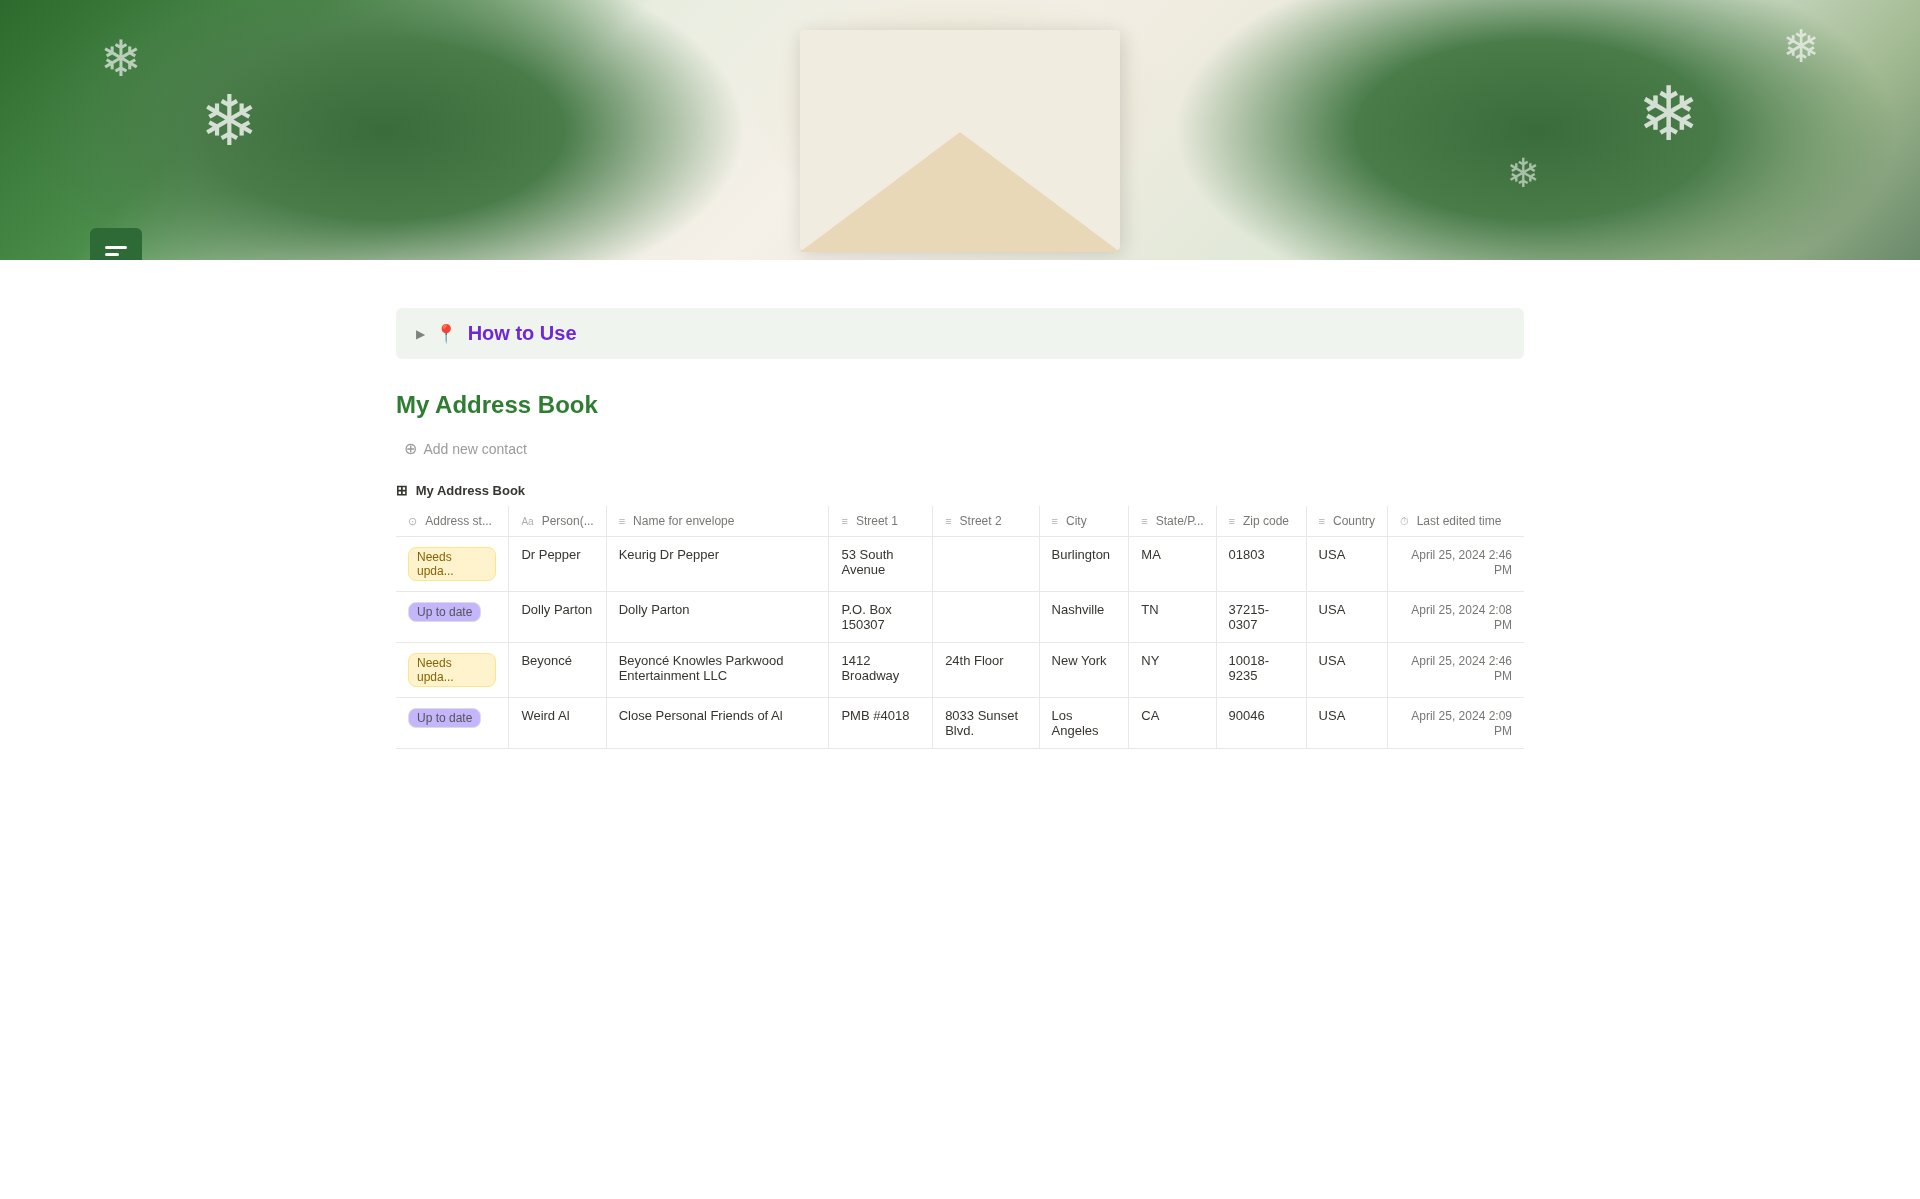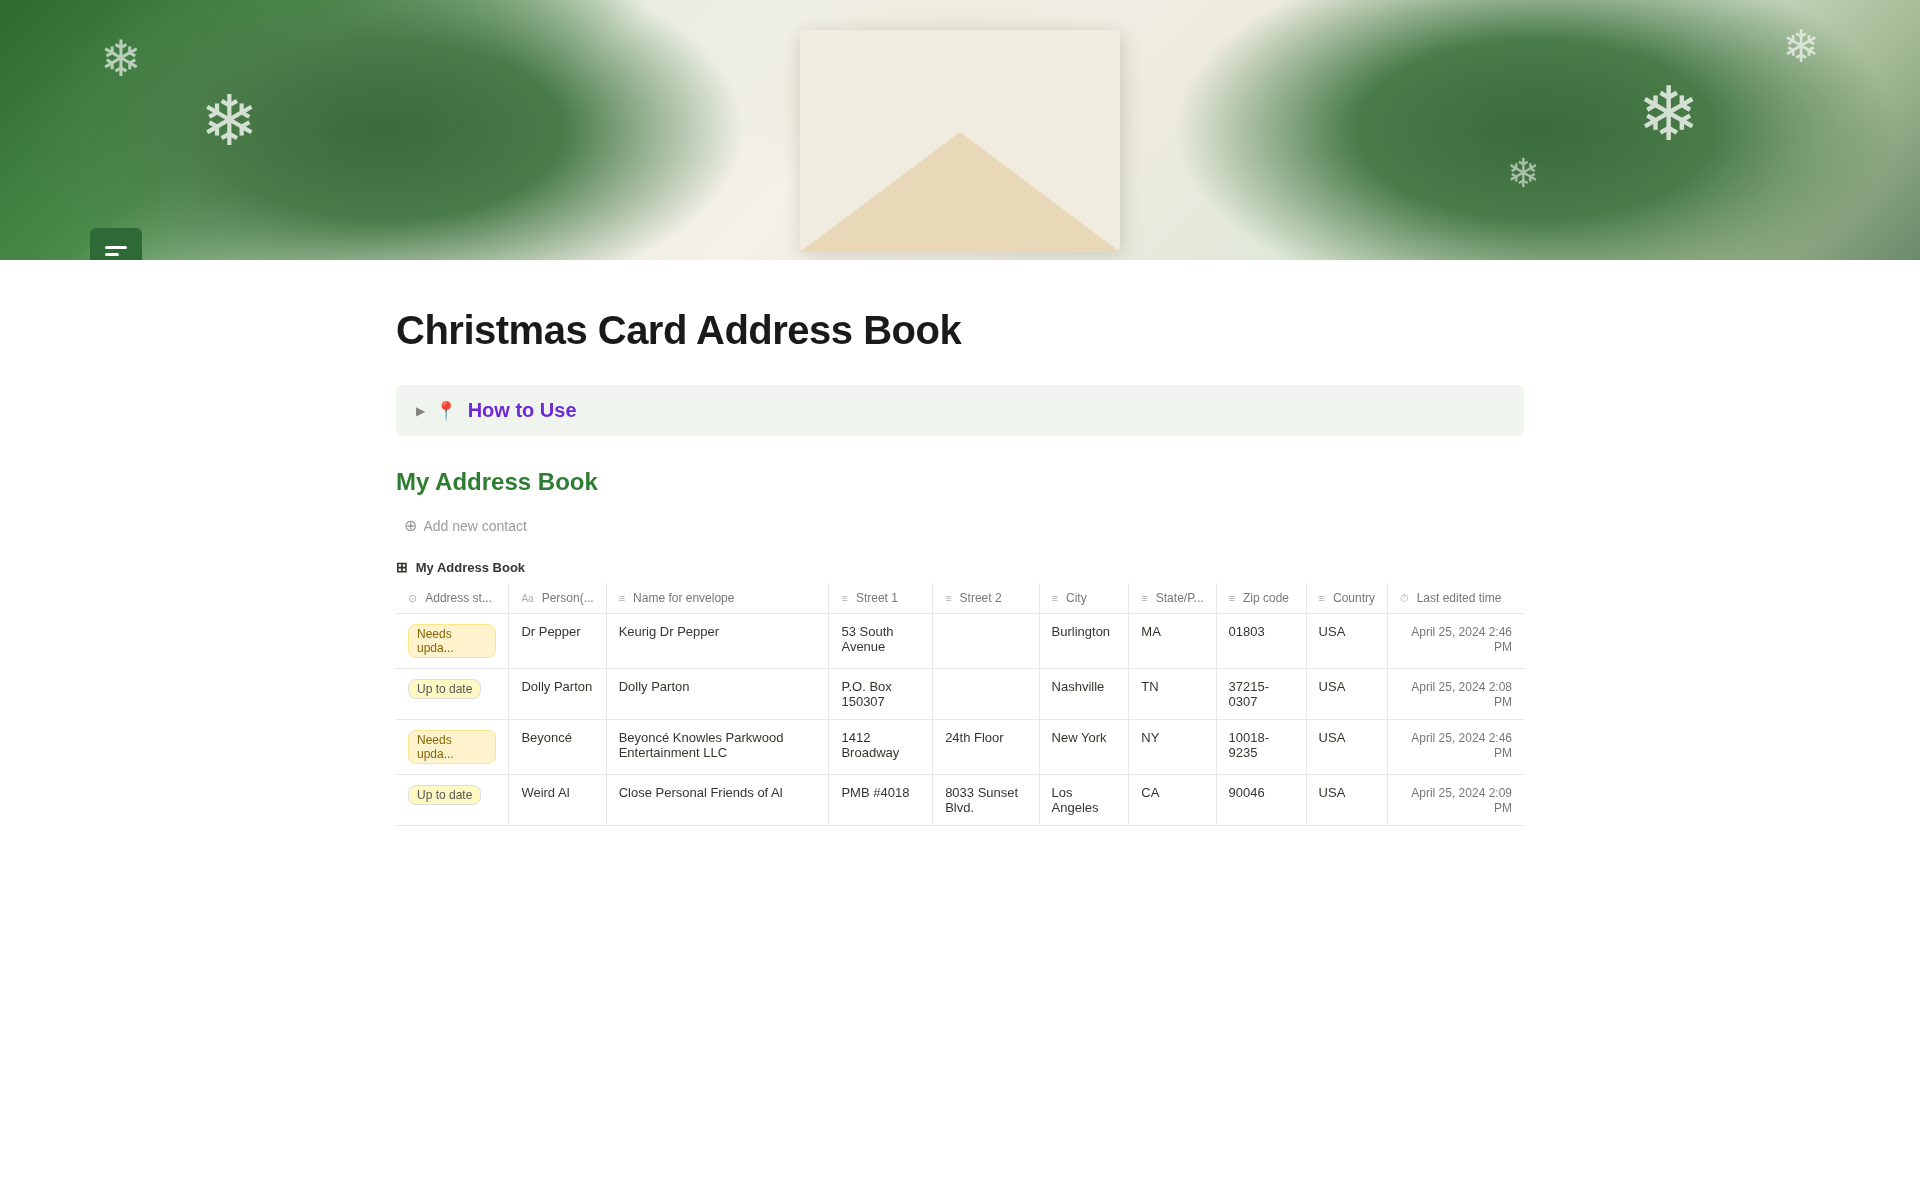--- a/index.html
+++ b/index.html
@@ -219,21 +219,21 @@
       font-weight: 500;
     }
 
     .status-needs-update {
       background: #fef3cd;
       color: #856404;
       border: 1px solid #fde58a;
     }
 
     .status-up-to-date {
-      background: #fef9c3;
+      background: #c4b5fd;
       color: #555;
       border: 1px solid #ddd;
     }
 
     .th-content {
       display: flex;
       align-items: center;
       gap: 4px;
     }
 
@@ -263,21 +263,20 @@
     <div class="page-icon-lines">
       <div class="page-icon-line"></div>
       <div class="page-icon-line short"></div>
       <div class="page-icon-line"></div>
     </div>
   </div>
 </div>
 
 <div class="content-area">
 
-  <h1 class="page-title">Christmas Card Address Book</h1>
 
   <div class="how-to-use-section">
     <span class="toggle-arrow">▶</span>
     <span style="font-size:18px;">📍</span>
     <span class="how-to-use-text">How to Use</span>
   </div>
 
   <div class="address-book-section">
     <h2 class="section-title">My Address Book</h2>
 

